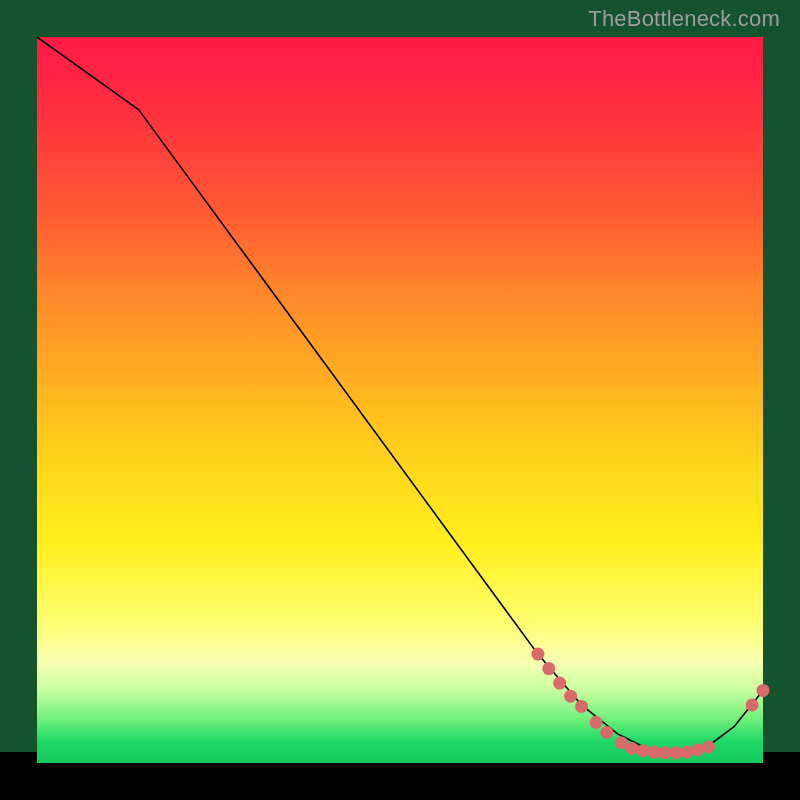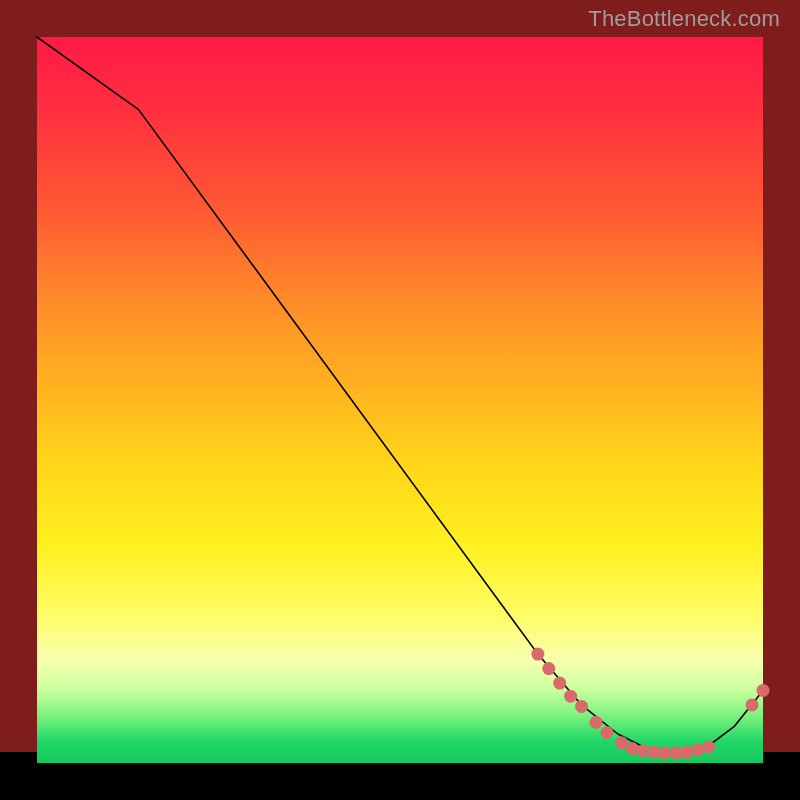--- a/index.html
+++ b/index.html
@@ -8,21 +8,21 @@
     width: 800px;
     height: 800px;
     background: #000;
     font-family: Arial, Helvetica, sans-serif;
     overflow: hidden;
   }
   .frame {
     position: relative;
     width: 800px;
     height: 752px;
-    background: #7f1d1d;
+    background: #14532d;
   }
   .watermark {
     position: absolute;
     top: 6px;
     right: 20px;
     color: #9d9d9d;
     font-size: 22px;
     font-weight: 500;
     letter-spacing: 0.2px;
   }

